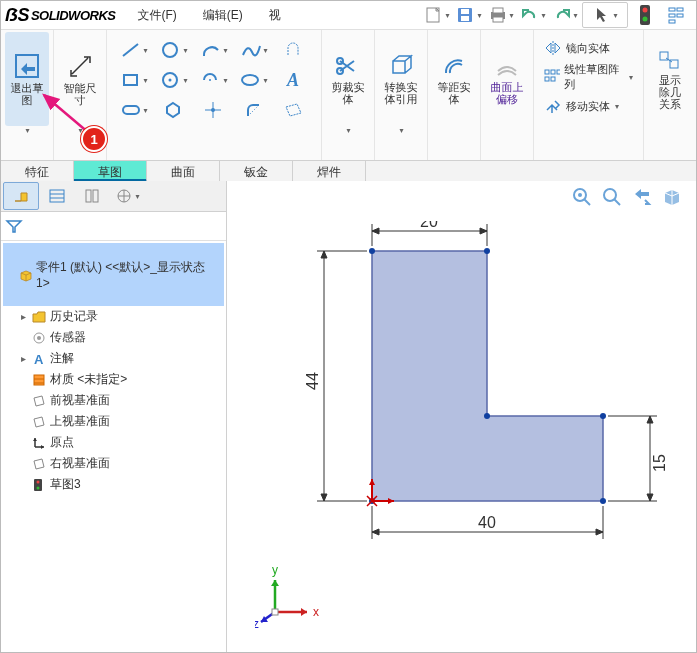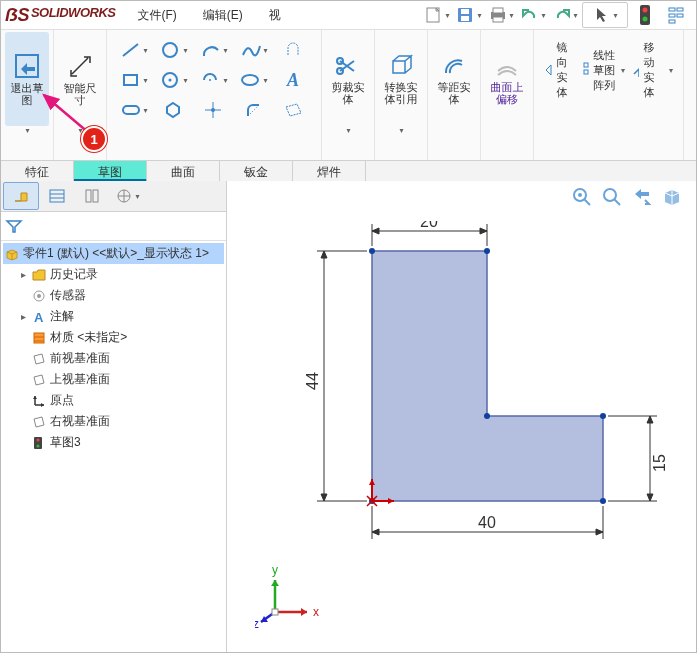--- a/index.html
+++ b/index.html
@@ -1,43 +1,43 @@
 <!DOCTYPE html>
 <html><head>
 <meta charset="utf-8">
 <style>
 html,body{margin:0;padding:0;font-family:"Microsoft YaHei",Arial,sans-serif;font-size:12px;background:#fff;color:#333;overflow:hidden}
 body{width:697px;height:653px;position:relative;border:1px solid #bbb;box-sizing:border-box}
 .topbar{height:28px;display:flex;align-items:center;padding:0 4px;gap:6px;border-bottom:1px solid #e0e0e0}
-.logo{display:flex;font-weight:bold;color:#7f1d1d;font-style:italic;font-size:13px;letter-spacing:-0.5px}
+.logo{display:flex;align-items:center;font-weight:bold;color:#000000;font-style:italic;font-size:13px;letter-spacing:-0.5px}
 .logo-s{font-size:18px;margin-right:2px}
 .menu{display:flex;gap:14px;margin-left:10px}
 .menu-item{padding:2px 6px;cursor:pointer}
 .qat{display:flex;align-items:center;gap:2px;margin-left:auto}
 .qat-btn{width:30px;height:24px;display:flex;align-items:center;justify-content:center;cursor:pointer;border-radius:2px}
 .ribbon{height:130px;display:flex;background:#fafafa;border-bottom:1px solid #d0d0d0}
 .ribbon-group{display:flex;flex-direction:column;align-items:center;padding:2px 4px;border-right:1px solid #e5e5e5}
 .big-btn{display:flex;flex-direction:column;align-items:center;justify-content:center;width:40px;height:90px;cursor:pointer;text-align:center;padding:2px;border-radius:3px}
 .big-btn.active{background:#d6e6f5}
 .big-btn .lbl{font-size:11px;line-height:12px;margin-top:2px}
 .tool-grid{display:grid;grid-template-columns:repeat(5,38px);grid-template-rows:repeat(3,28px);gap:2px;padding:4px}
 .tool-grid .tb{display:flex;align-items:center;justify-content:center;cursor:pointer;border-radius:2px}
-.stack-group{display:flex;flex-direction:row;gap:2px;padding:6px 4px;font-size:11px}
+.stack-group{display:flex;flex-direction:column;gap:2px;padding:6px 4px;font-size:11px}
 .stack-group .row{display:flex;align-items:center;gap:4px;cursor:pointer;padding:2px;border-radius:2px}
 .tabs{height:22px;display:flex;background:#f3f3f3;border-bottom:1px solid #d0d0d0}
 .tab{padding:2px 24px;cursor:pointer;border-right:1px solid #d0d0d0;line-height:18px}
 .tab.active{background:#5eead4;border-bottom:5px solid #0369a1;margin-bottom:-1px}
 .content{position:absolute;top:180px;left:0;right:0;bottom:0;display:flex}
 .left-panel{width:225px;border-right:1px solid #d0d0d0;display:flex;flex-direction:column;overflow:hidden}
 .panel-tabs{height:30px;display:flex;align-items:center;background:#f0f0f0;border-bottom:1px solid #d0d0d0;padding:0 2px;gap:1px}
 .ptab{width:34px;height:26px;display:flex;align-items:center;justify-content:center;cursor:pointer}
 .ptab.active{background:#d6e6f5;border:1px solid #7da9d8;border-radius:2px}
 .filter-row{height:24px;display:flex;align-items:center;padding:2px 4px;border-bottom:1px solid #e0e0e0}
 .tree{flex:1;overflow:auto;padding:2px}
-.tree-root{display:flex;align-items:center;gap:4px;padding:2px;background:#b3d4fc}
+.tree-root{display:flex;align-items:center;gap:4px;padding:16px;background:#b3d4fc}
 .tree-item{display:flex;align-items:center;gap:4px;padding:2px 2px 2px 16px;cursor:pointer}
 .tree-item .exp{width:9px;text-align:center;color:#666;font-size:10px}
 .canvas{flex:1;position:relative;background:#fff}
 .zoom-tools{position:absolute;top:4px;right:12px;display:flex;gap:6px}
 .zoom-tools .zb{width:24px;height:24px;display:flex;align-items:center;justify-content:center;cursor:pointer}
 svg.sketch{position:absolute;top:40px;left:0}
 svg.triad{position:absolute;left:28px;bottom:20px}
 .annot{position:absolute;width:22px;height:22px;background:#e2231a;border-radius:50%;color:#fff;display:flex;align-items:center;justify-content:center;font-weight:bold;font-size:13px;border:2px solid #fff;box-shadow:0 0 0 1px #e2231a}
 .arrow{position:absolute;pointer-events:none}
 .gray{color:#4c1d95}

